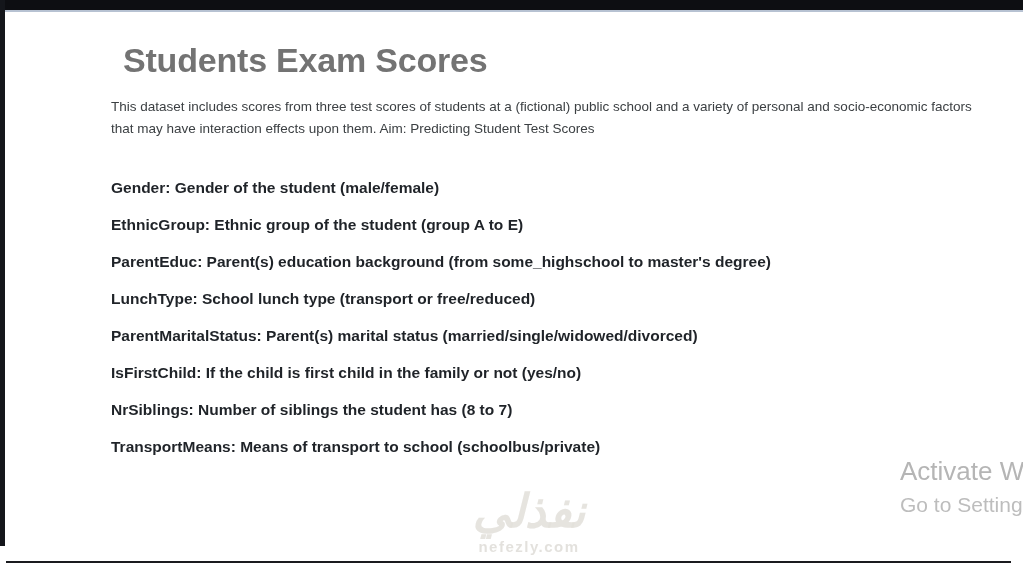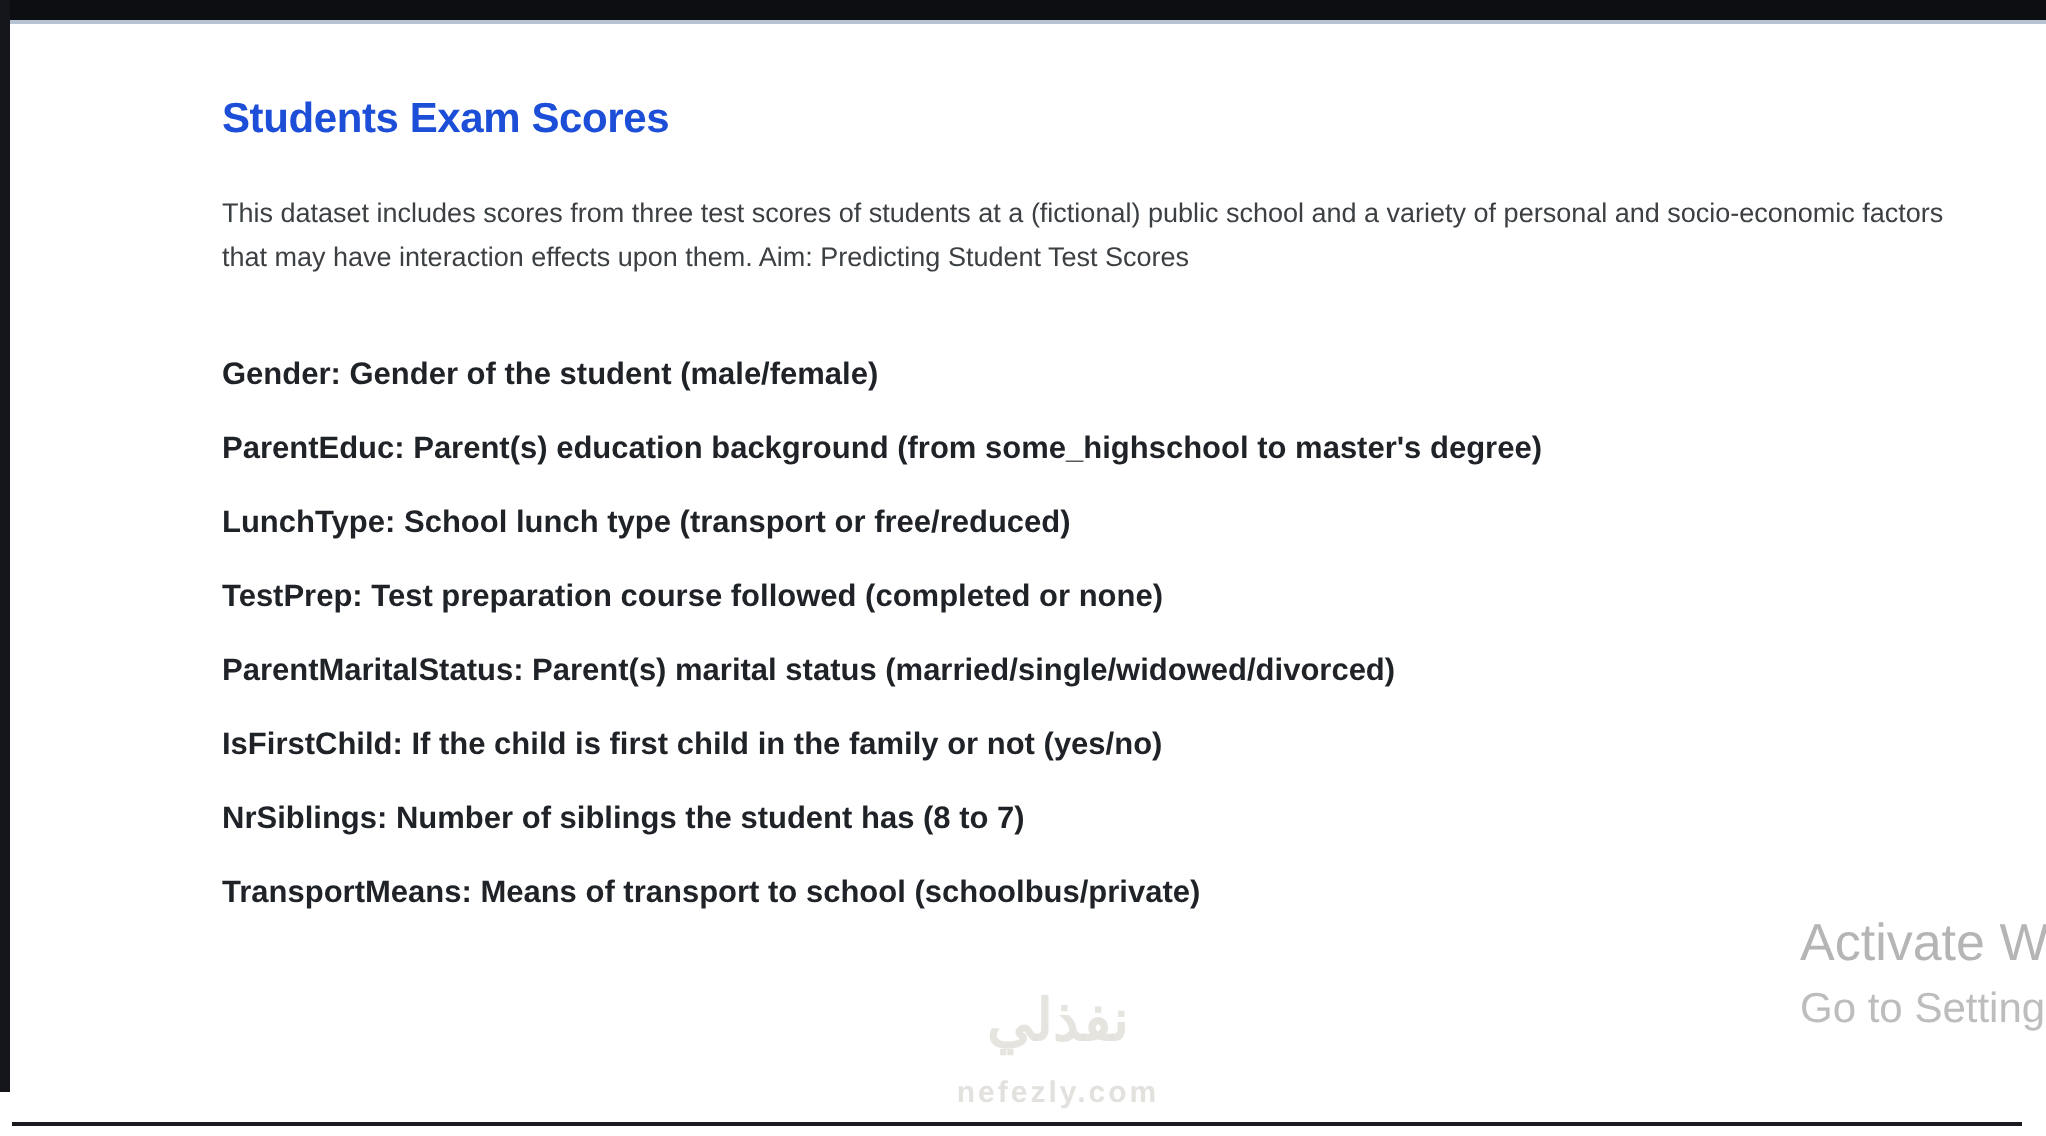--- a/index.html
+++ b/index.html
@@ -33,25 +33,25 @@
     width: 1005px; height: 2px;
     background: #1a1b1f;
     z-index: 4;
   }
   .content {
     position: absolute; top: 0; left: 111px;
     width: 912px;
     z-index: 2;
   }
   .page-title {
-    margin: 44px 0 0 0;
-    font-size: 21px;
+    margin: 44px 0 0 12px;
+    font-size: 34px;
     line-height: 32px;
     font-weight: 700;
-    color: #1d4ed8;
+    color: #737373;
     letter-spacing: -0.2px;
   }
   .page-description {
     margin-top: 20px;
     width: 872px;
     font-size: 13.5px;
     line-height: 22px;
     color: #3c4043;
   }
   .section-heading {
@@ -71,25 +71,26 @@
   }
   .nafezly-watermark {
     position: absolute;
     left: 444px; top: 486px;
     width: 170px;
     text-align: center;
     z-index: 5;
     pointer-events: none;
   }
   .nafezly-arabic {
-    font-size: 29px;
+    font-size: 46px;
     line-height: 50px;
     font-weight: 700;
     color: rgba(226, 224, 219, 0.88);
     direction: rtl;
+    font-style: italic;
   }
   .nafezly-domain {
     margin-top: 2px;
     font-size: 15px;
     letter-spacing: 1.5px;
     font-weight: 700;
     color: rgba(222, 220, 215, 0.85);
   }
   .activation-watermark {
     position: absolute;
@@ -118,23 +119,23 @@
 <div class="top-bar"></div>
 <div class="top-bar-divider"></div>
 <div class="left-edge-strip"></div>
 <div class="cell-bottom-border"></div>
 
 <div class="content">
   <h1 class="page-title">Students Exam Scores</h1>
   <p class="page-description">This dataset includes scores from three test scores of students at a (fictional) public school and a variety of personal and socio-economic factors that may have interaction effects upon them. Aim: Predicting Student Test Scores</p>
   <div class="entries">
     <div class="entry">Gender: Gender of the student (male/female)</div>
+    <div class="entry">EthnicGroup: Ethnic group of the student (group A to E)</div>
     <div class="entry">ParentEduc: Parent(s) education background (from some_highschool to master's degree)</div>
     <div class="entry">LunchType: School lunch type (transport or free/reduced)</div>
-    <div class="entry">TestPrep: Test preparation course followed (completed or none)</div>
     <div class="entry">ParentMaritalStatus: Parent(s) marital status (married/single/widowed/divorced)</div>
     <div class="entry">IsFirstChild: If the child is first child in the family or not (yes/no)</div>
     <div class="entry">NrSiblings: Number of siblings the student has (8 to 7)</div>
     <div class="entry">TransportMeans: Means of transport to school (schoolbus/private)</div>
   </div>
 </div>
 
 <div class="nafezly-watermark">
   <div class="nafezly-arabic" dir="rtl">نفذلي</div>
   <div class="nafezly-domain">nefezly.com</div>

